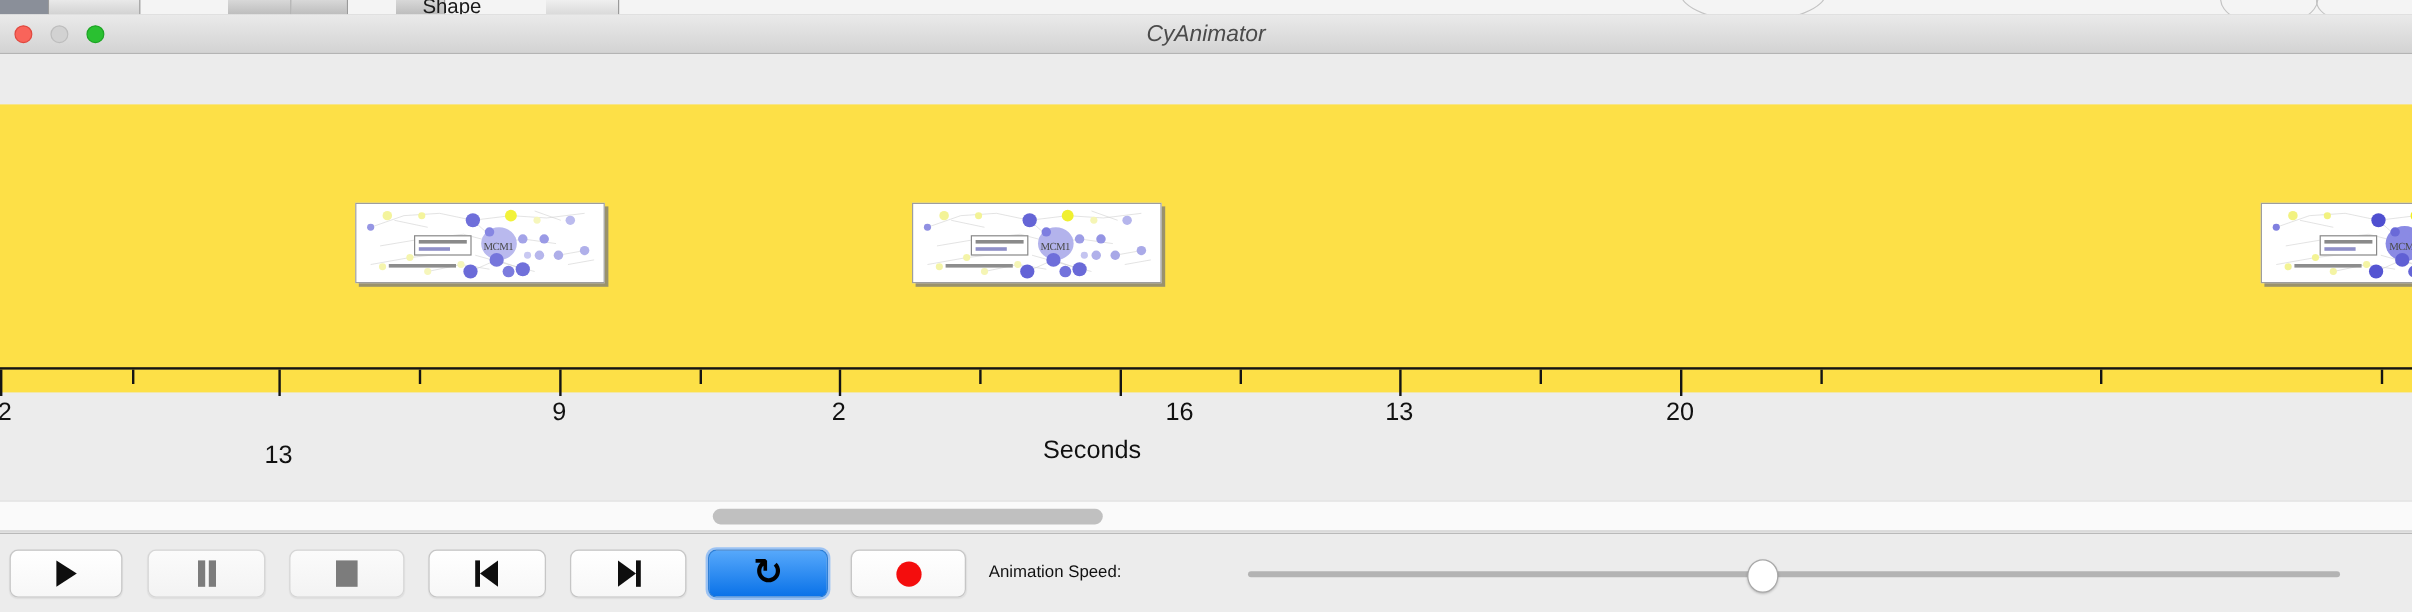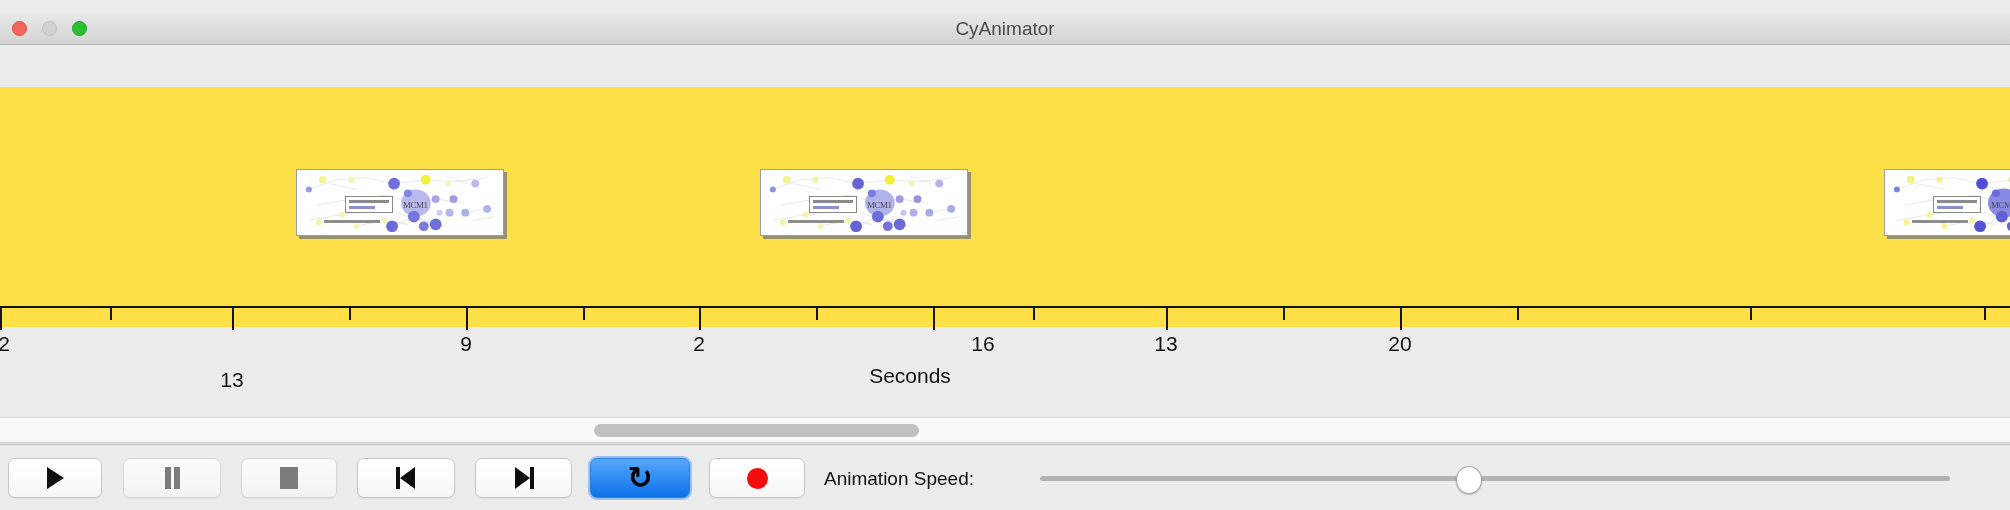--- a/index.html
+++ b/index.html
@@ -76,20 +76,21 @@
   .traffic.max    { left: 72px; background: #2ac031; border: 1px solid #1da525; }
   .window-title {
     position: absolute;
     left: 0; top: 0;
     width: 2010px;
     line-height: 33px;
     text-align: center;
     font-size: 19px;
     color: #4b4b4b;
     font-family: "Liberation Sans", sans-serif;
+    font-style: italic;
   }
 
   
   .toolbar {
     position: absolute;
     left: 0; top: 45px;
     width: 2010px;
     height: 42px;
     background: #efefef;
     border-bottom: 1px solid #cfcfcf;
@@ -398,21 +399,21 @@
   }
   .icon-record {
     width: 21px; height: 21px;
     border-radius: 50%;
     background: #f40d0d;
   }
 
   .speed-label {
     position: absolute;
     top: 23px;
-    font-size: 19px;
+    font-size: 14px;
     color: #111;
     font-family: "Liberation Sans", sans-serif;
     white-space: nowrap;
   }
   .slider {
     position: absolute;
     top: 13px;
     height: 40px;
   }
   .slider-track {
@@ -432,20 +433,32 @@
     border: 1px solid #a8a8a8;
     box-shadow: 0 1px 2px rgba(0,0,0,0.22);
     cursor: default;
   }
 </style>
 </head>
 <body>
 
 <div id="app">
 
+  <div class="bg-strip">
+    <div class="bg-chunk" style="left:0px;width:40px;background:#8a8f99;"></div>
+    <div class="bg-chunk" style="left:41px;width:75px;background:linear-gradient(#e9e9e9,#d2d2d2);"></div>
+    <div class="bg-chunk" style="left:190px;width:52px;"></div>
+    <div class="bg-chunk" style="left:243px;width:46px;"></div>
+    <div class="bg-chunk" style="left:330px;width:40px;"></div>
+    <div class="bg-chunk" style="left:455px;width:60px;background:linear-gradient(#efefef,#dadada);"></div>
+    <div class="bg-text" style="left:352px;">Shape</div>
+    <div class="bg-arc" style="left:1850px; top:-24px; width:80px; height:44px;"></div>
+    <div class="bg-arc" style="left:1930px; top:-20px; width:90px; height:40px;"></div>
+    <div class="bg-arc" style="left:1400px; top:-30px; width:120px; height:46px;"></div>
+  </div>
 
   <div class="titlebar">
     <div class="traffic close"></div>
     <div class="traffic min"></div>
     <div class="traffic max"></div>
     <div class="window-title">CyAnimator</div>
   </div>
 
 
   <div class="timeline">

